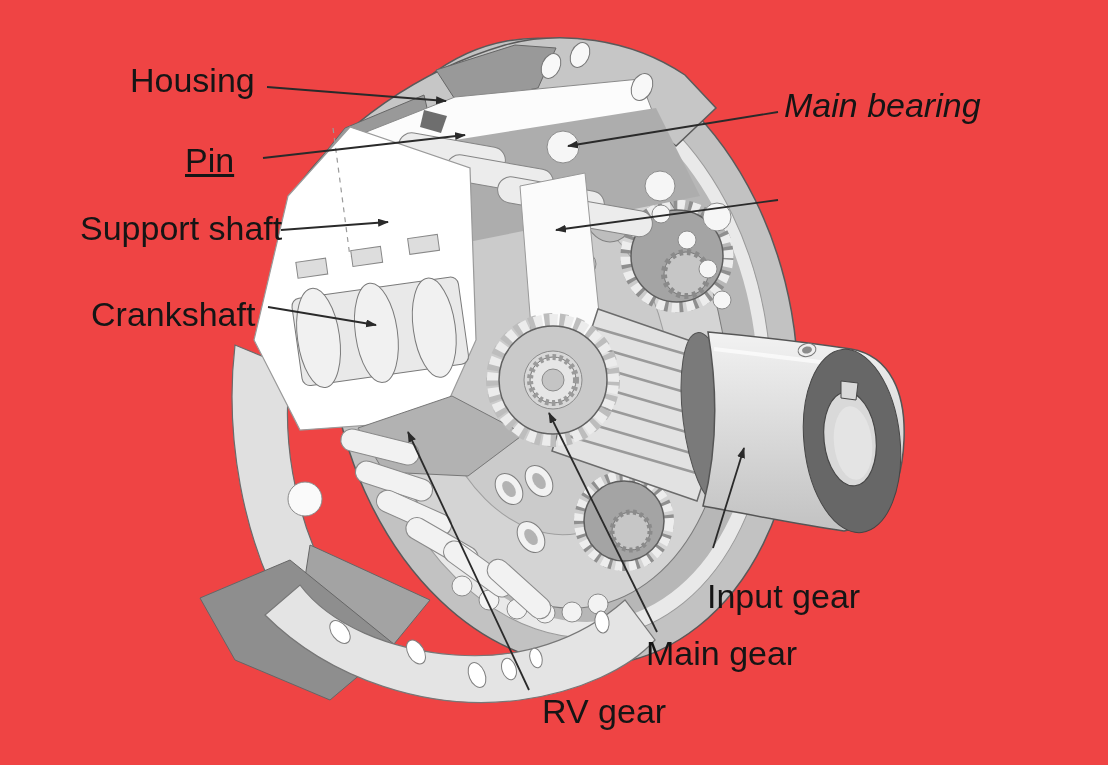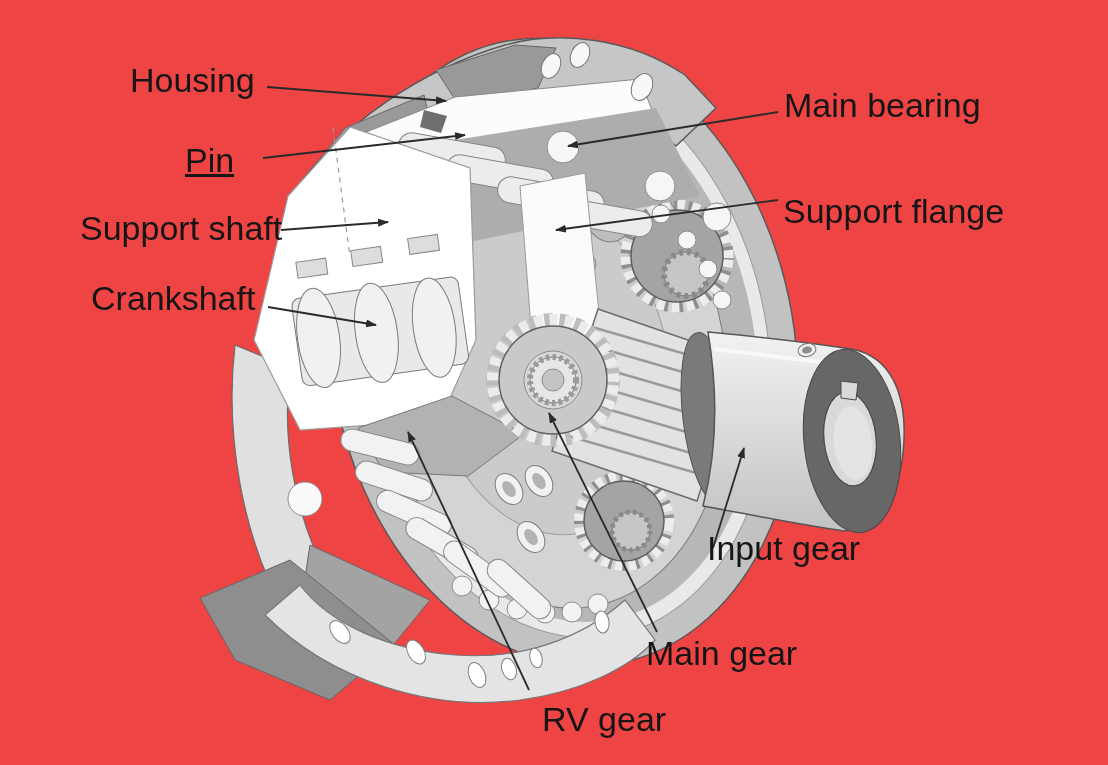--- a/index.html
+++ b/index.html
@@ -9,26 +9,26 @@
   }
   .machine,.leaders{position:absolute;left:0;top:0;}
   .leaders{pointer-events:none;}
   .lbl{
     position:absolute;color:#151515;font-size:34px;line-height:40px;
     white-space:nowrap;letter-spacing:0;
   }
   .lbl-housing{left:130px;top:60px;}
   .lbl-pin{left:185px;top:140px;text-decoration:underline;}
   .lbl-output-shaft{left:80px;top:208px;}
-  .lbl-crankshaft{left:91px;top:278px;}
-  .lbl-main-bearing{left:784px;top:85px;}
+  .lbl-crankshaft{left:91px;top:294px;}
+  .lbl-main-bearing{left:784px;top:85px;font-style:italic;}
   .lbl-support-flange{left:783px;top:191px;}
-  .lbl-input-gear{left:707px;top:528px;}
+  .lbl-input-gear{left:707px;top:576px;}
   .lbl-spur-gear{left:646px;top:633px;}
-  .lbl-rv-gear{left:542px;top:691px;margin-top:8px;}
+  .lbl-rv-gear{left:542px;top:691px;}
 </style>
 </head>
 <body>
 
 <div class="stage">
 
   <svg class="machine" width="1108" height="765" viewBox="0 0 1108 765">
     <defs>
       <linearGradient id="cylGrad" x1="0" y1="0" x2="0" y2="1">
         <stop offset="0" stop-color="#f2f2f2"></stop>
@@ -217,17 +217,16 @@
       <line x1="657" y1="632" x2="549" y2="413" marker-end="url(#arr)"></line>
       <line x1="529" y1="690" x2="408" y2="432" marker-end="url(#arr)"></line>
     </g>
   </svg>
 
   <div class="lbl lbl-housing">Housing</div>
   <div class="lbl lbl-pin">Pin</div>
   <div class="lbl lbl-output-shaft">Support shaft</div>
   <div class="lbl lbl-crankshaft">Crankshaft</div>
   <div class="lbl lbl-main-bearing">Main bearing</div>
-  <div class="lbl lbl-support-flange">Support flange</div>
   <div class="lbl lbl-input-gear">Input gear</div>
   <div class="lbl lbl-spur-gear">Main gear</div>
   <div class="lbl lbl-rv-gear">RV gear</div>
 </div>
 
 </body></html>

